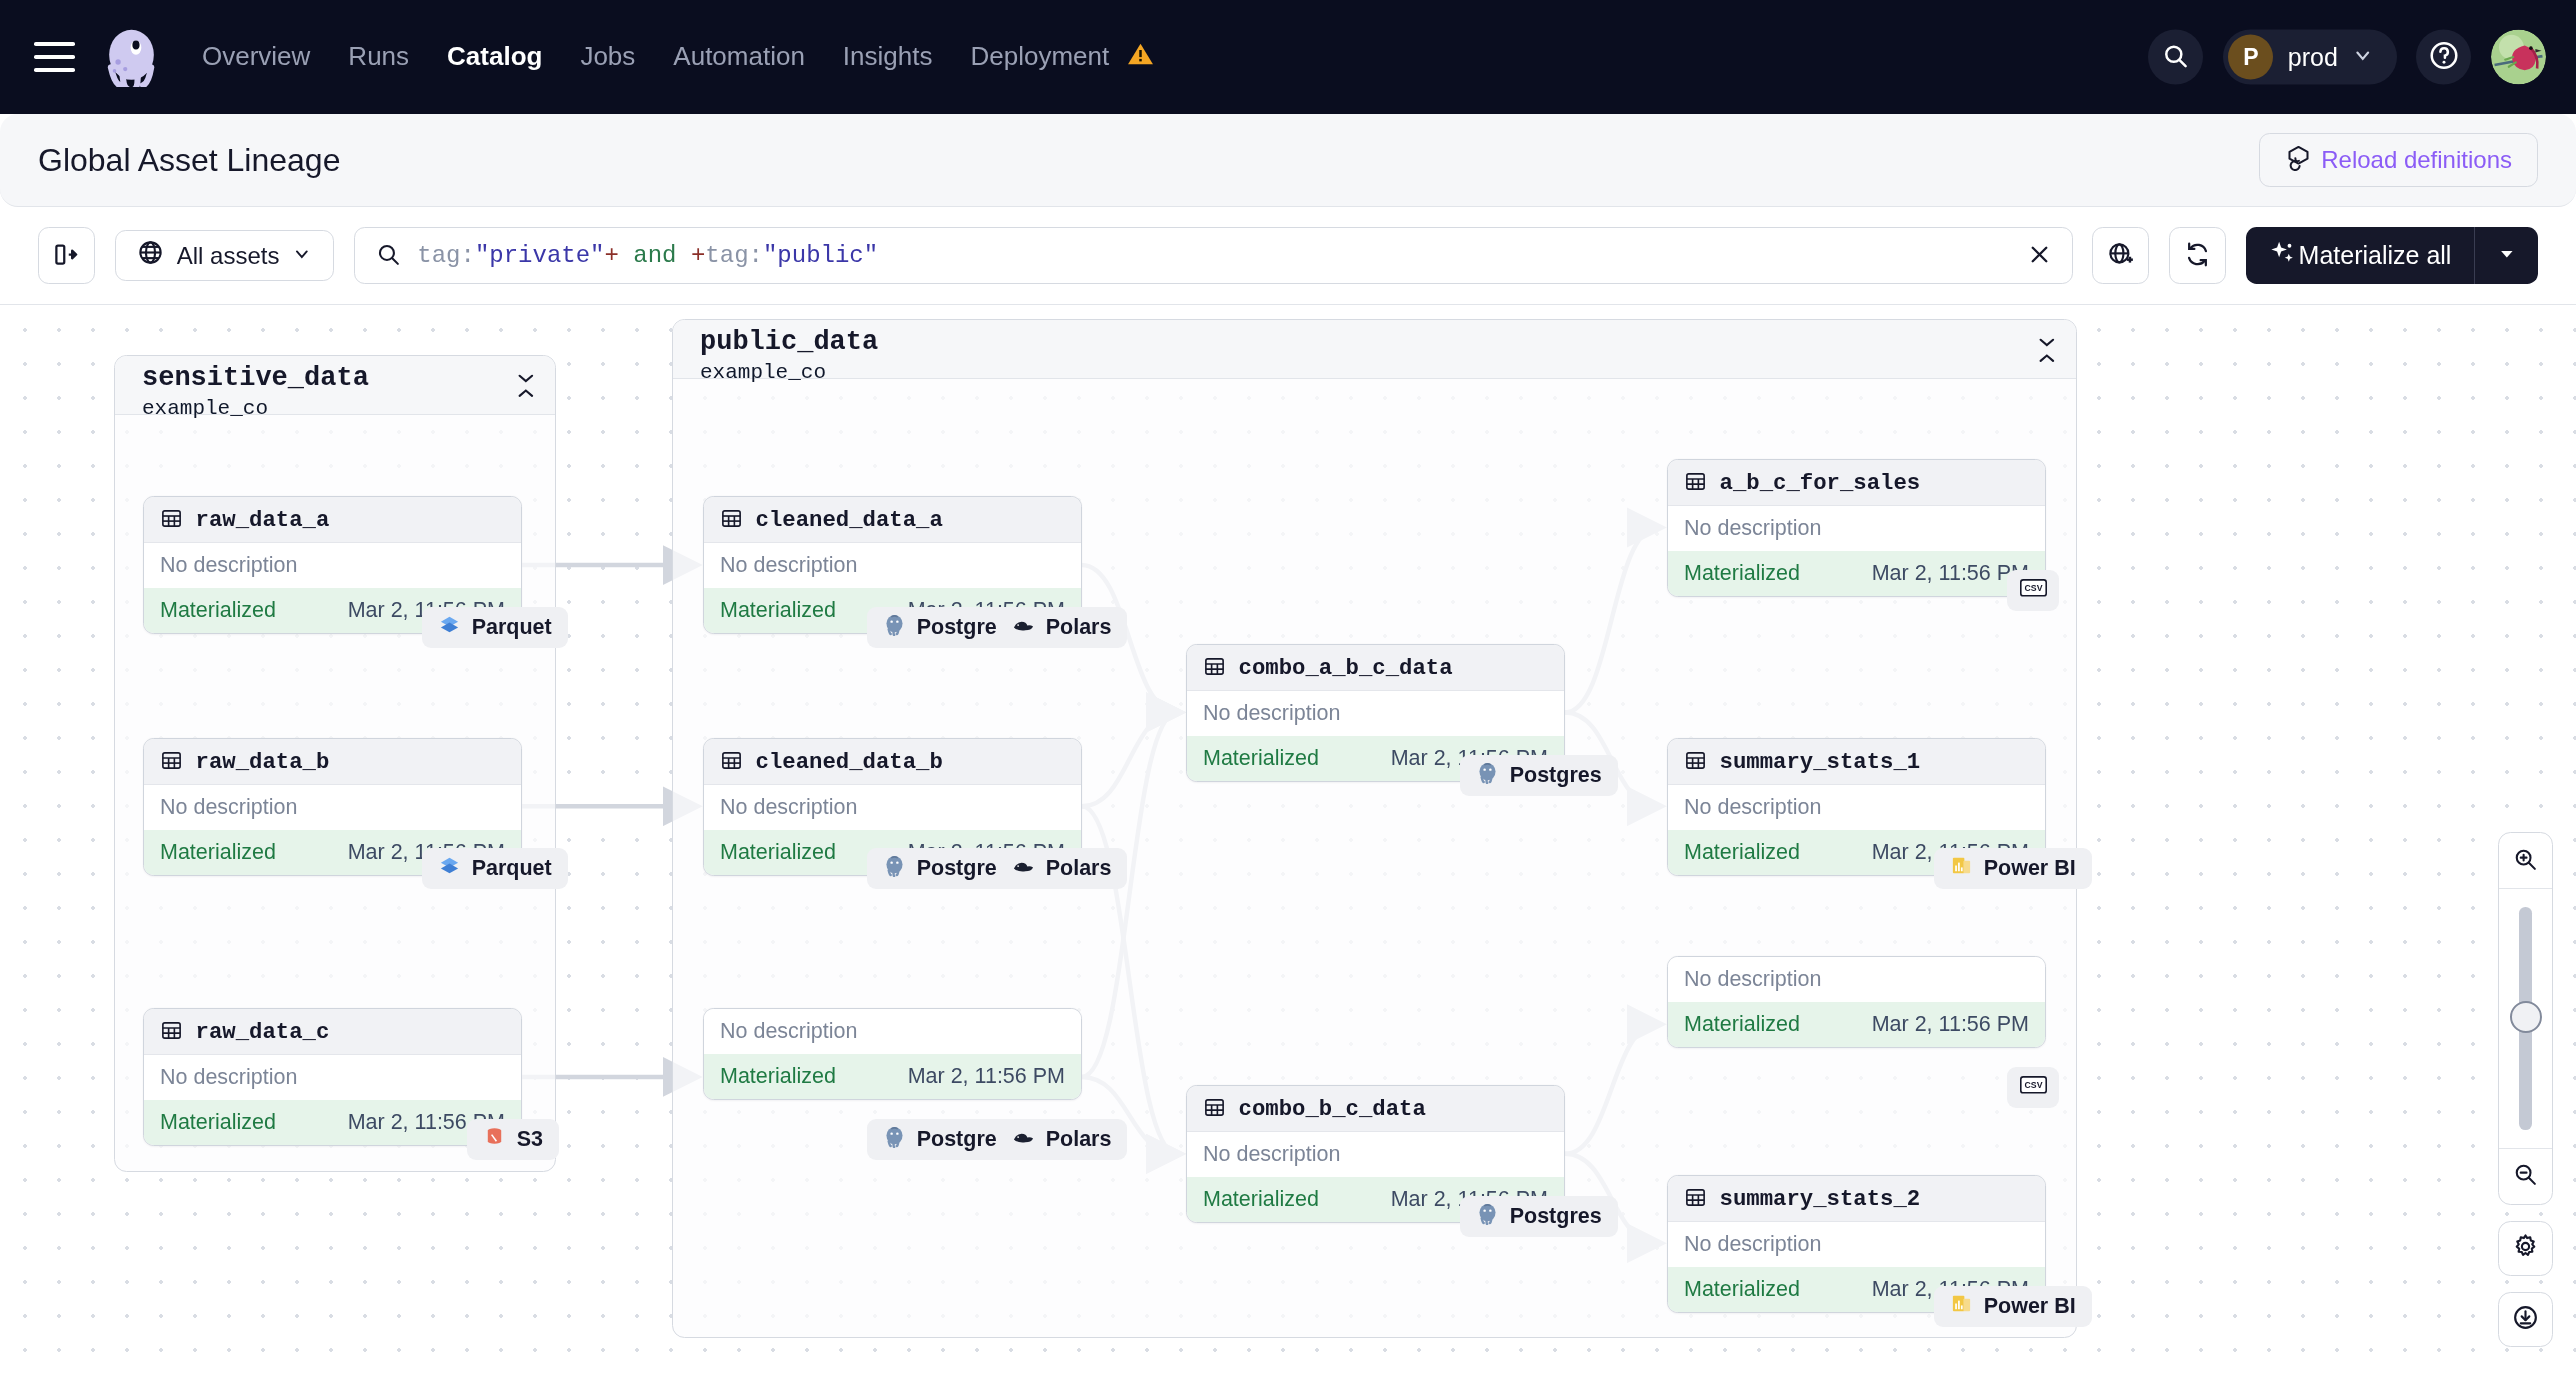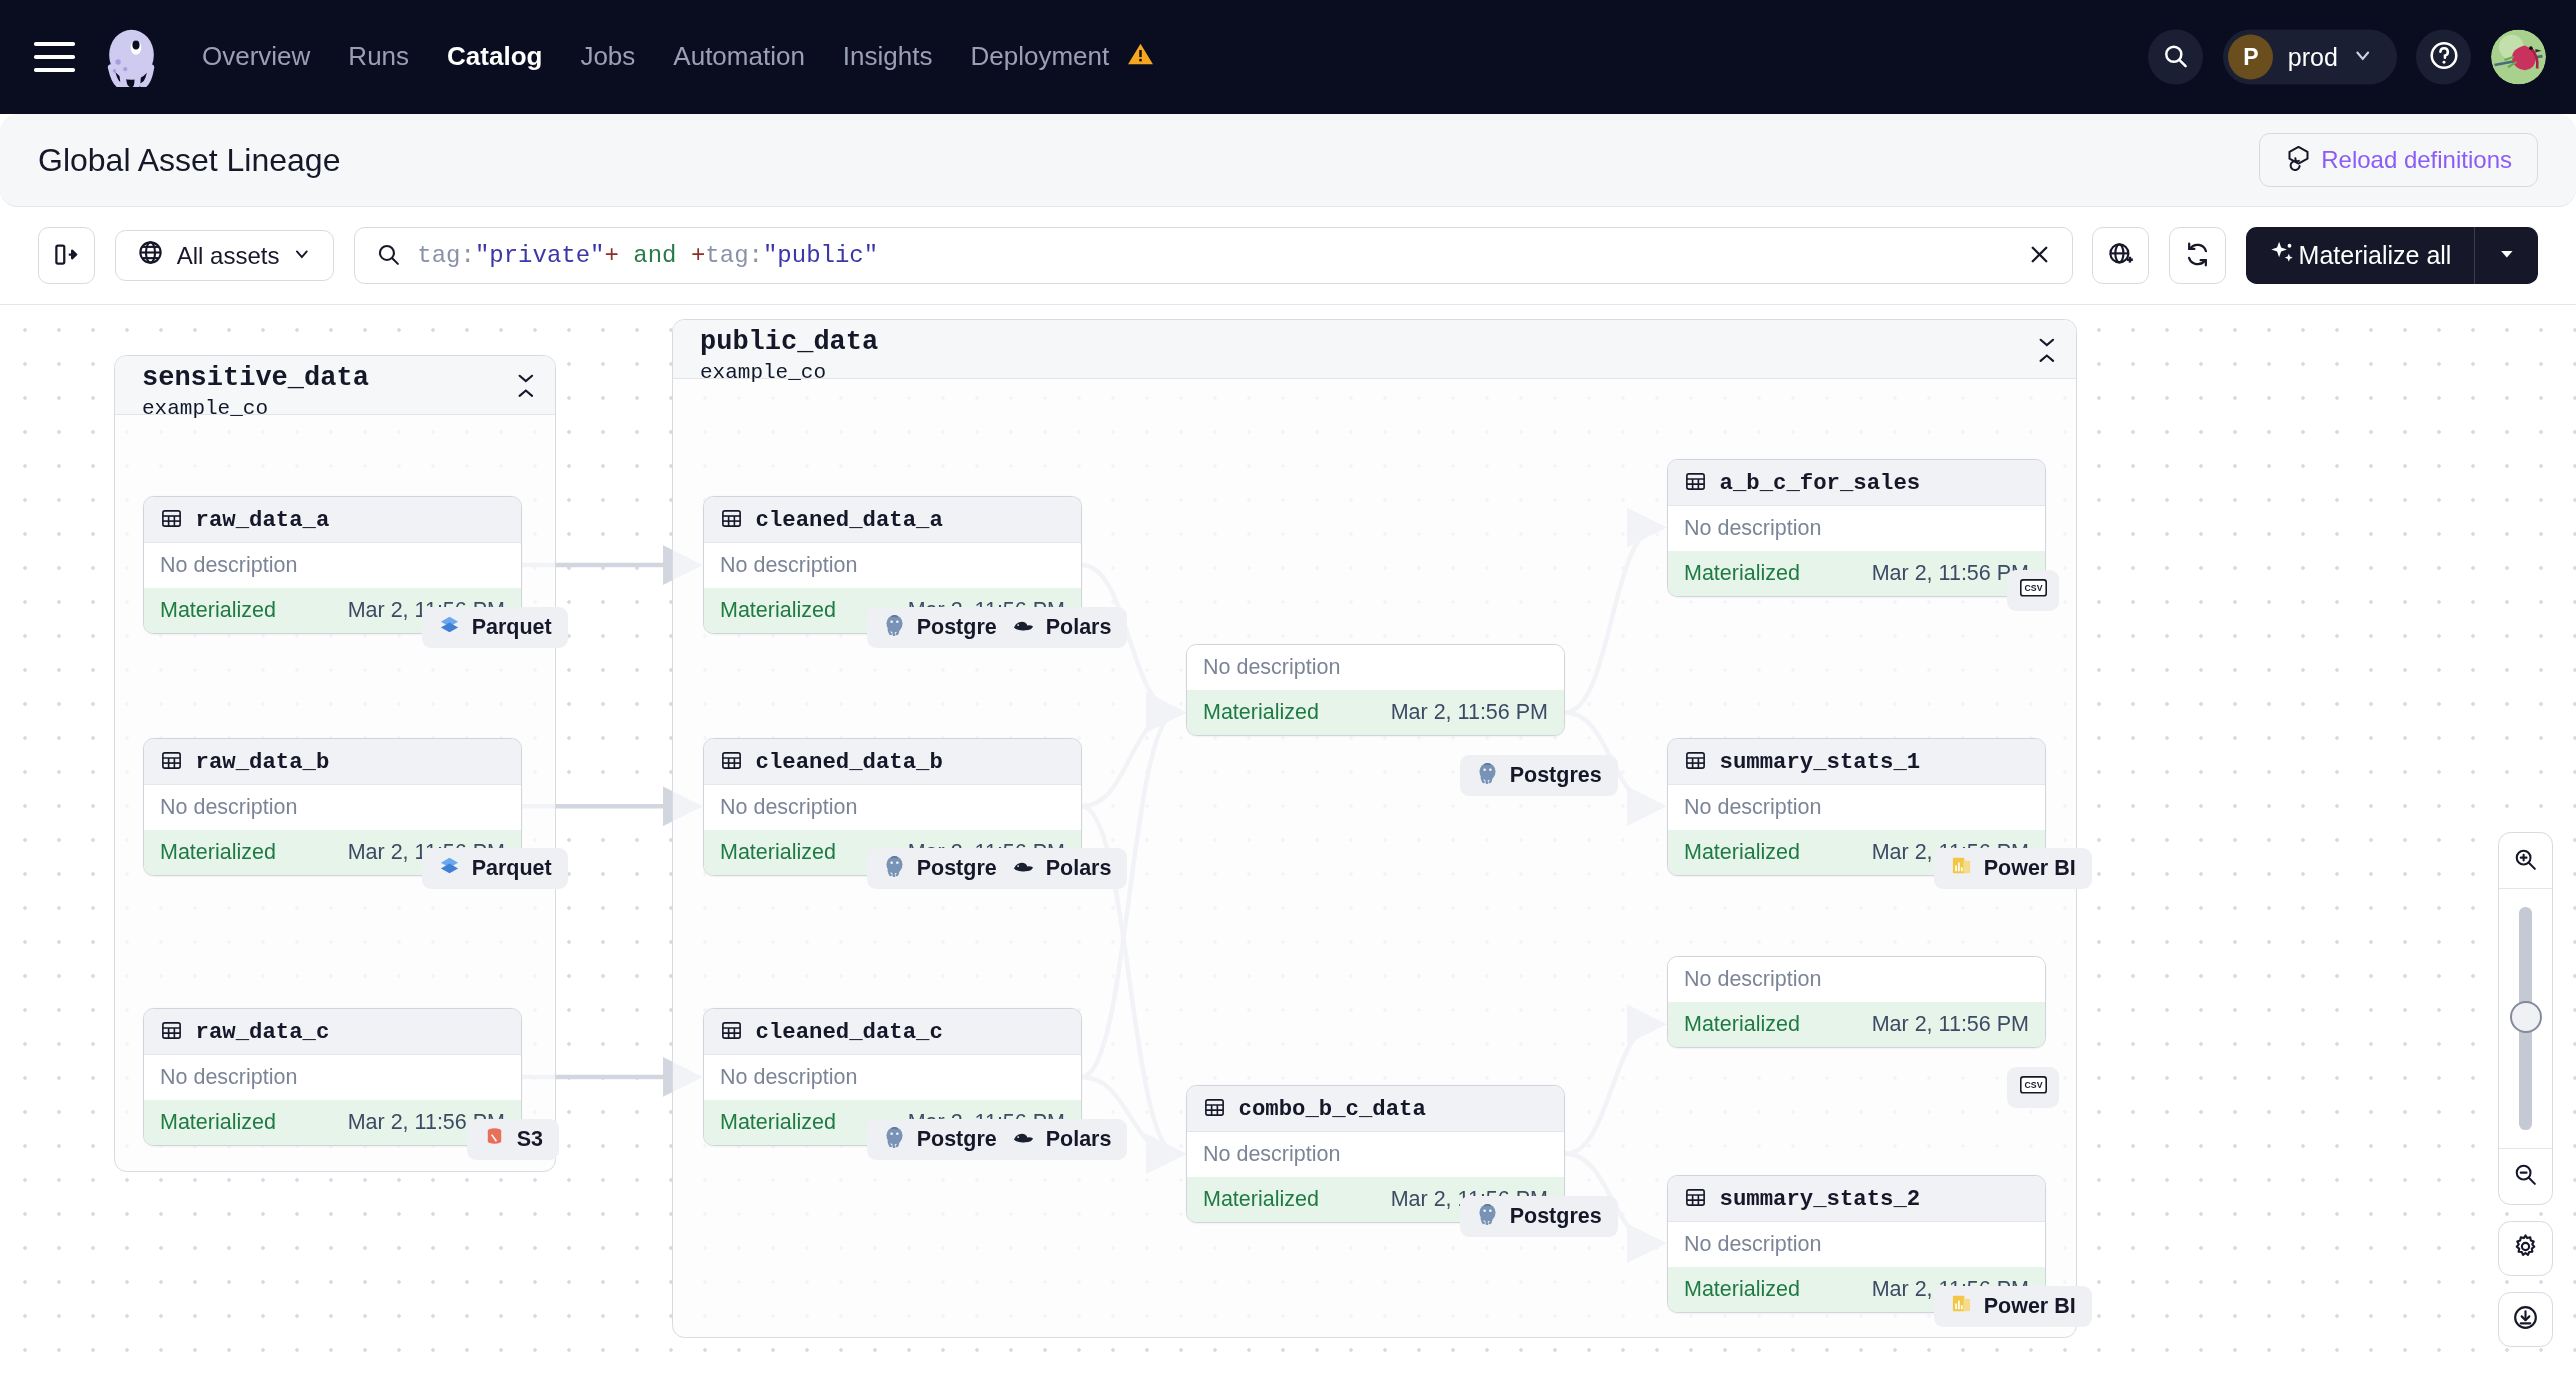--- a/index.html
+++ b/index.html
@@ -486,30 +486,20 @@
         <span>Postgres</span>
       </div>
       <div class="chip" style="position: absolute; left: 996px; top: 543px;">
         <span><svg width="23" height="23" viewBox="0 0 24 24">
             <path d="M2 15 q3 -6 8 -6 q5 0 6 4 q3 -1 6 1 q-2 4 -8 4 q-8 1 -12 -3Z" fill="#1b2030"></path>
             <circle cx="6.4" cy="12.6" r="0.9" fill="#fff"></circle>
           </svg></span>
         <span>Polars</span>
       </div>
       <div class="node" style="left: 703px; top: 703px;">
-        <div class="node-head">
-          <span><svg width="23" height="23" viewBox="0 0 24 24" fill="none" stroke="#16182a" stroke-width="1.7">
-              <rect x="3" y="4" width="18" height="16" rx="2"></rect>
-              <line x1="3" y1="9.4" x2="21" y2="9.4"></line>
-              <line x1="3" y1="14.7" x2="21" y2="14.7"></line>
-              <line x1="9" y1="9.4" x2="9" y2="20"></line>
-              <line x1="15" y1="9.4" x2="15" y2="20"></line>
-            </svg></span>
-          <span class="node-name">cleaned_data_c</span>
-        </div>
         <div class="node-desc">No description</div>
         <div class="node-status">
           <span class="st">Materialized</span>
           <span class="ts">Mar 2, 11:56 PM</span>
         </div>
       </div>
       <div class="chip" style="position: absolute; left: 867px; top: 814px;">
         <span><svg width="23" height="23" viewBox="0 0 24 24">
             <ellipse cx="12" cy="11" rx="8.4" ry="9" fill="#7893b5"></ellipse>
             <path d="M6 17 q1 5 2 5 M11 20 q0 3 .6 3 M16 17 q-.6 5 -1.6 5" stroke="#7893b5" stroke-width="2.6" fill="none" stroke-linecap="round"></path>
@@ -520,20 +510,30 @@
         <span>Postgres</span>
       </div>
       <div class="chip" style="position: absolute; left: 996px; top: 814px;">
         <span><svg width="23" height="23" viewBox="0 0 24 24">
             <path d="M2 15 q3 -6 8 -6 q5 0 6 4 q3 -1 6 1 q-2 4 -8 4 q-8 1 -12 -3Z" fill="#1b2030"></path>
             <circle cx="6.4" cy="12.6" r="0.9" fill="#fff"></circle>
           </svg></span>
         <span>Polars</span>
       </div>
       <div class="node" style="left: 1186px; top: 339px;">
+        <div class="node-head">
+          <span><svg width="23" height="23" viewBox="0 0 24 24" fill="none" stroke="#16182a" stroke-width="1.7">
+              <rect x="3" y="4" width="18" height="16" rx="2"></rect>
+              <line x1="3" y1="9.4" x2="21" y2="9.4"></line>
+              <line x1="3" y1="14.7" x2="21" y2="14.7"></line>
+              <line x1="9" y1="9.4" x2="9" y2="20"></line>
+              <line x1="15" y1="9.4" x2="15" y2="20"></line>
+            </svg></span>
+          <span class="node-name">combo_a_b_c_data</span>
+        </div>
         <div class="node-desc">No description</div>
         <div class="node-status">
           <span class="st">Materialized</span>
           <span class="ts">Mar 2, 11:56 PM</span>
         </div>
       </div>
       <div class="chip" style="position: absolute; left: 1460px; top: 450px;">
         <span><svg width="23" height="23" viewBox="0 0 24 24">
             <ellipse cx="12" cy="11" rx="8.4" ry="9" fill="#7893b5"></ellipse>
             <path d="M6 17 q1 5 2 5 M11 20 q0 3 .6 3 M16 17 q-.6 5 -1.6 5" stroke="#7893b5" stroke-width="2.6" fill="none" stroke-linecap="round"></path>

